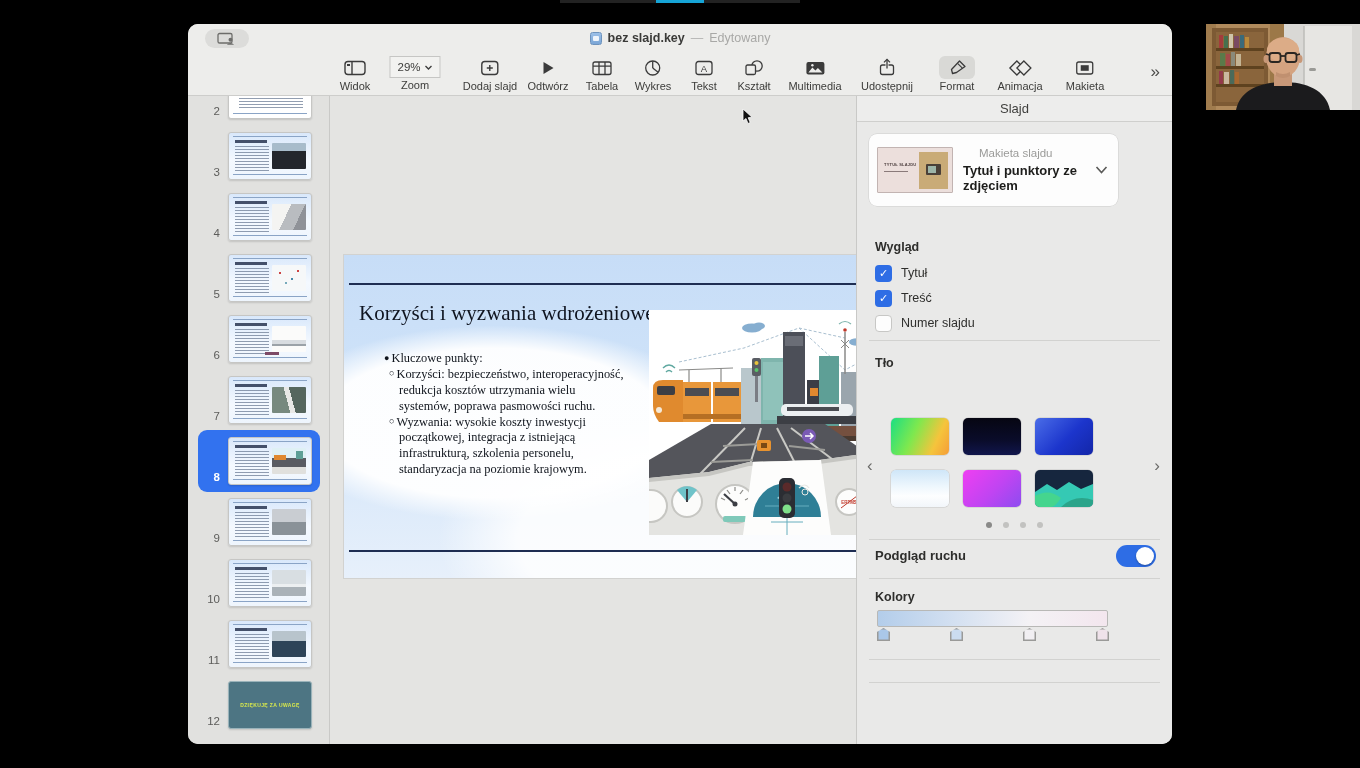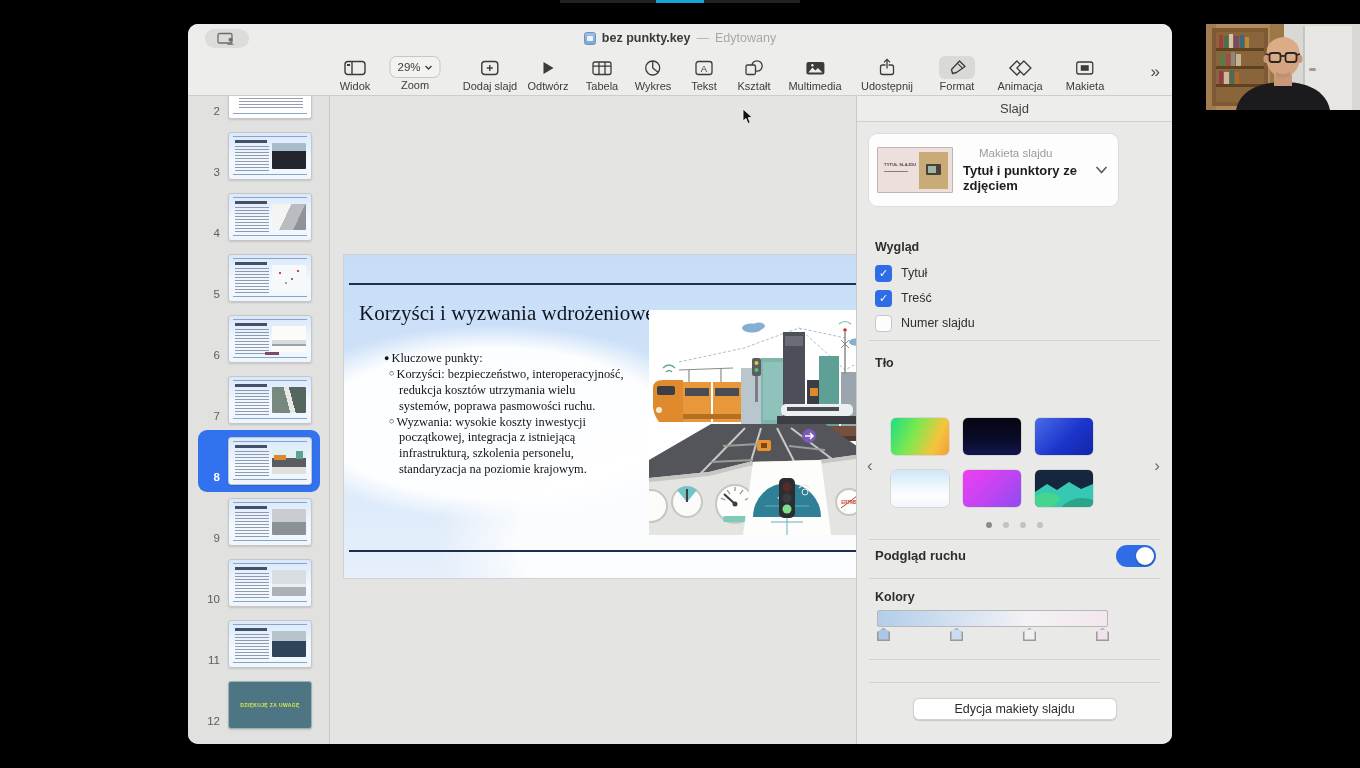--- a/index.html
+++ b/index.html
@@ -24,21 +24,21 @@
     border:1px solid #6d93bd;box-sizing:border-box;position:relative;}
   #doc-ico::after{content:"";position:absolute;left:2px;top:3px;width:6px;height:5px;background:#eef4fb;border-radius:1px;}
 
   #toolbar{position:absolute;left:0;top:28px;width:100%;height:44px;background:#ededeb;
     border-bottom:1px solid #cdcdcb;box-sizing:border-box;}
   .tool{position:absolute;top:4px;transform:translateX(-50%);display:flex;flex-direction:column;
     align-items:center;gap:1px;}
   .tool-icon{height:23px;display:flex;align-items:center;justify-content:center;padding:0 8px;border-radius:6px;}
   .tool-icon.selected{background:#d9d9d6;}
   .tool-label{font-size:11px;color:#3c3c3a;white-space:nowrap;}
-  .zoom-box{height:20px;border:1px solid #c6c6c4;border-radius:7px;background:#f2f2f0;
+  .zoom-box{height:20px;border:1px solid #c6c6c4;border-radius:0;background:#f2f2f0;
     display:flex;align-items:center;gap:4px;padding:0 7px;font-size:11.5px;color:#3c3c3a;}
   .overflow-ind{position:absolute;right:12px;top:10px;font-size:17px;color:#4c4c4a;}
 
   
   #main{position:absolute;left:0;top:72px;width:100%;height:648px;}
   #sidebar{position:absolute;left:0;top:0;width:142px;height:100%;background:#e1e1df;
     border-right:1px solid #c9c9c7;box-sizing:border-box;overflow:hidden;}
   .snum{position:absolute;left:6px;width:26px;text-align:right;font-size:11.5px;color:#5c5c5a;}
   .thumb{position:absolute;left:40px;width:84px;height:48px;background:#fff;border-radius:3px;
     border:1px solid #c6c6c4;box-sizing:border-box;box-shadow:0 1px 2px rgba(0,0,0,.14);overflow:hidden;}
@@ -161,21 +161,21 @@
   <div id="titlebar">
     <div id="share-pill">
       <svg width="22" height="14" viewBox="0 0 22 14">
         <rect x="2" y="1.5" width="14" height="9.5" rx="1.6" fill="none" stroke="#6c6c6a" stroke-width="1.3"></rect>
         <circle cx="14.5" cy="7.8" r="2" fill="#6c6c6a"></circle>
         <path d="M10.8 12.8 Q14.5 9.2 18.2 12.8 Z" fill="#6c6c6a"></path>
       </svg>
     </div>
     <div id="title-group">
       <span id="doc-ico"></span>
-      <span id="title-name">bez punkty.key</span>
+      <span id="title-name">bez slajd.key</span>
       <span id="title-dash">—</span>
       <span id="title-status">Edytowany</span>
     </div>
   </div>
 
   <div id="toolbar">
     <div class="tool" style="left:167px">
       <div class="tool-icon">
           <svg width="22" height="18" viewBox="0 0 22 18">
         <rect x="1" y="2.5" width="20" height="13" rx="3" fill="none" stroke="#3b3b3b" stroke-width="1.4"></rect>
@@ -595,21 +595,20 @@
       <div class="sec-label" style="top:494px">Kolory</div>
       <div id="grad-bar"></div>
       <div class="g-handle" style="left:20px;background:#aac7e8"></div>
       <div class="g-handle" style="left:93px;background:#cbdcf0"></div>
       <div class="g-handle" style="left:166px;background:#f1eff2"></div>
       <div class="g-handle" style="left:239px;background:#efe2ea"></div>
 
       <div class="divider" style="top:563px"></div>
       <div class="divider" style="top:586px"></div>
 
-      <div id="edit-master">Edycja makiety slajdu</div>
     </div>
   </div>
 </div>
 
 <div id="webcam">
   <svg width="154" height="86" viewBox="0 0 154 86">
     <rect width="154" height="86" fill="#b08a5c"></rect>
     <rect x="0" y="0" width="10" height="86" fill="#a07c4e"></rect>
     <rect x="64" y="0" width="14" height="86" fill="#9c7848"></rect>
 

